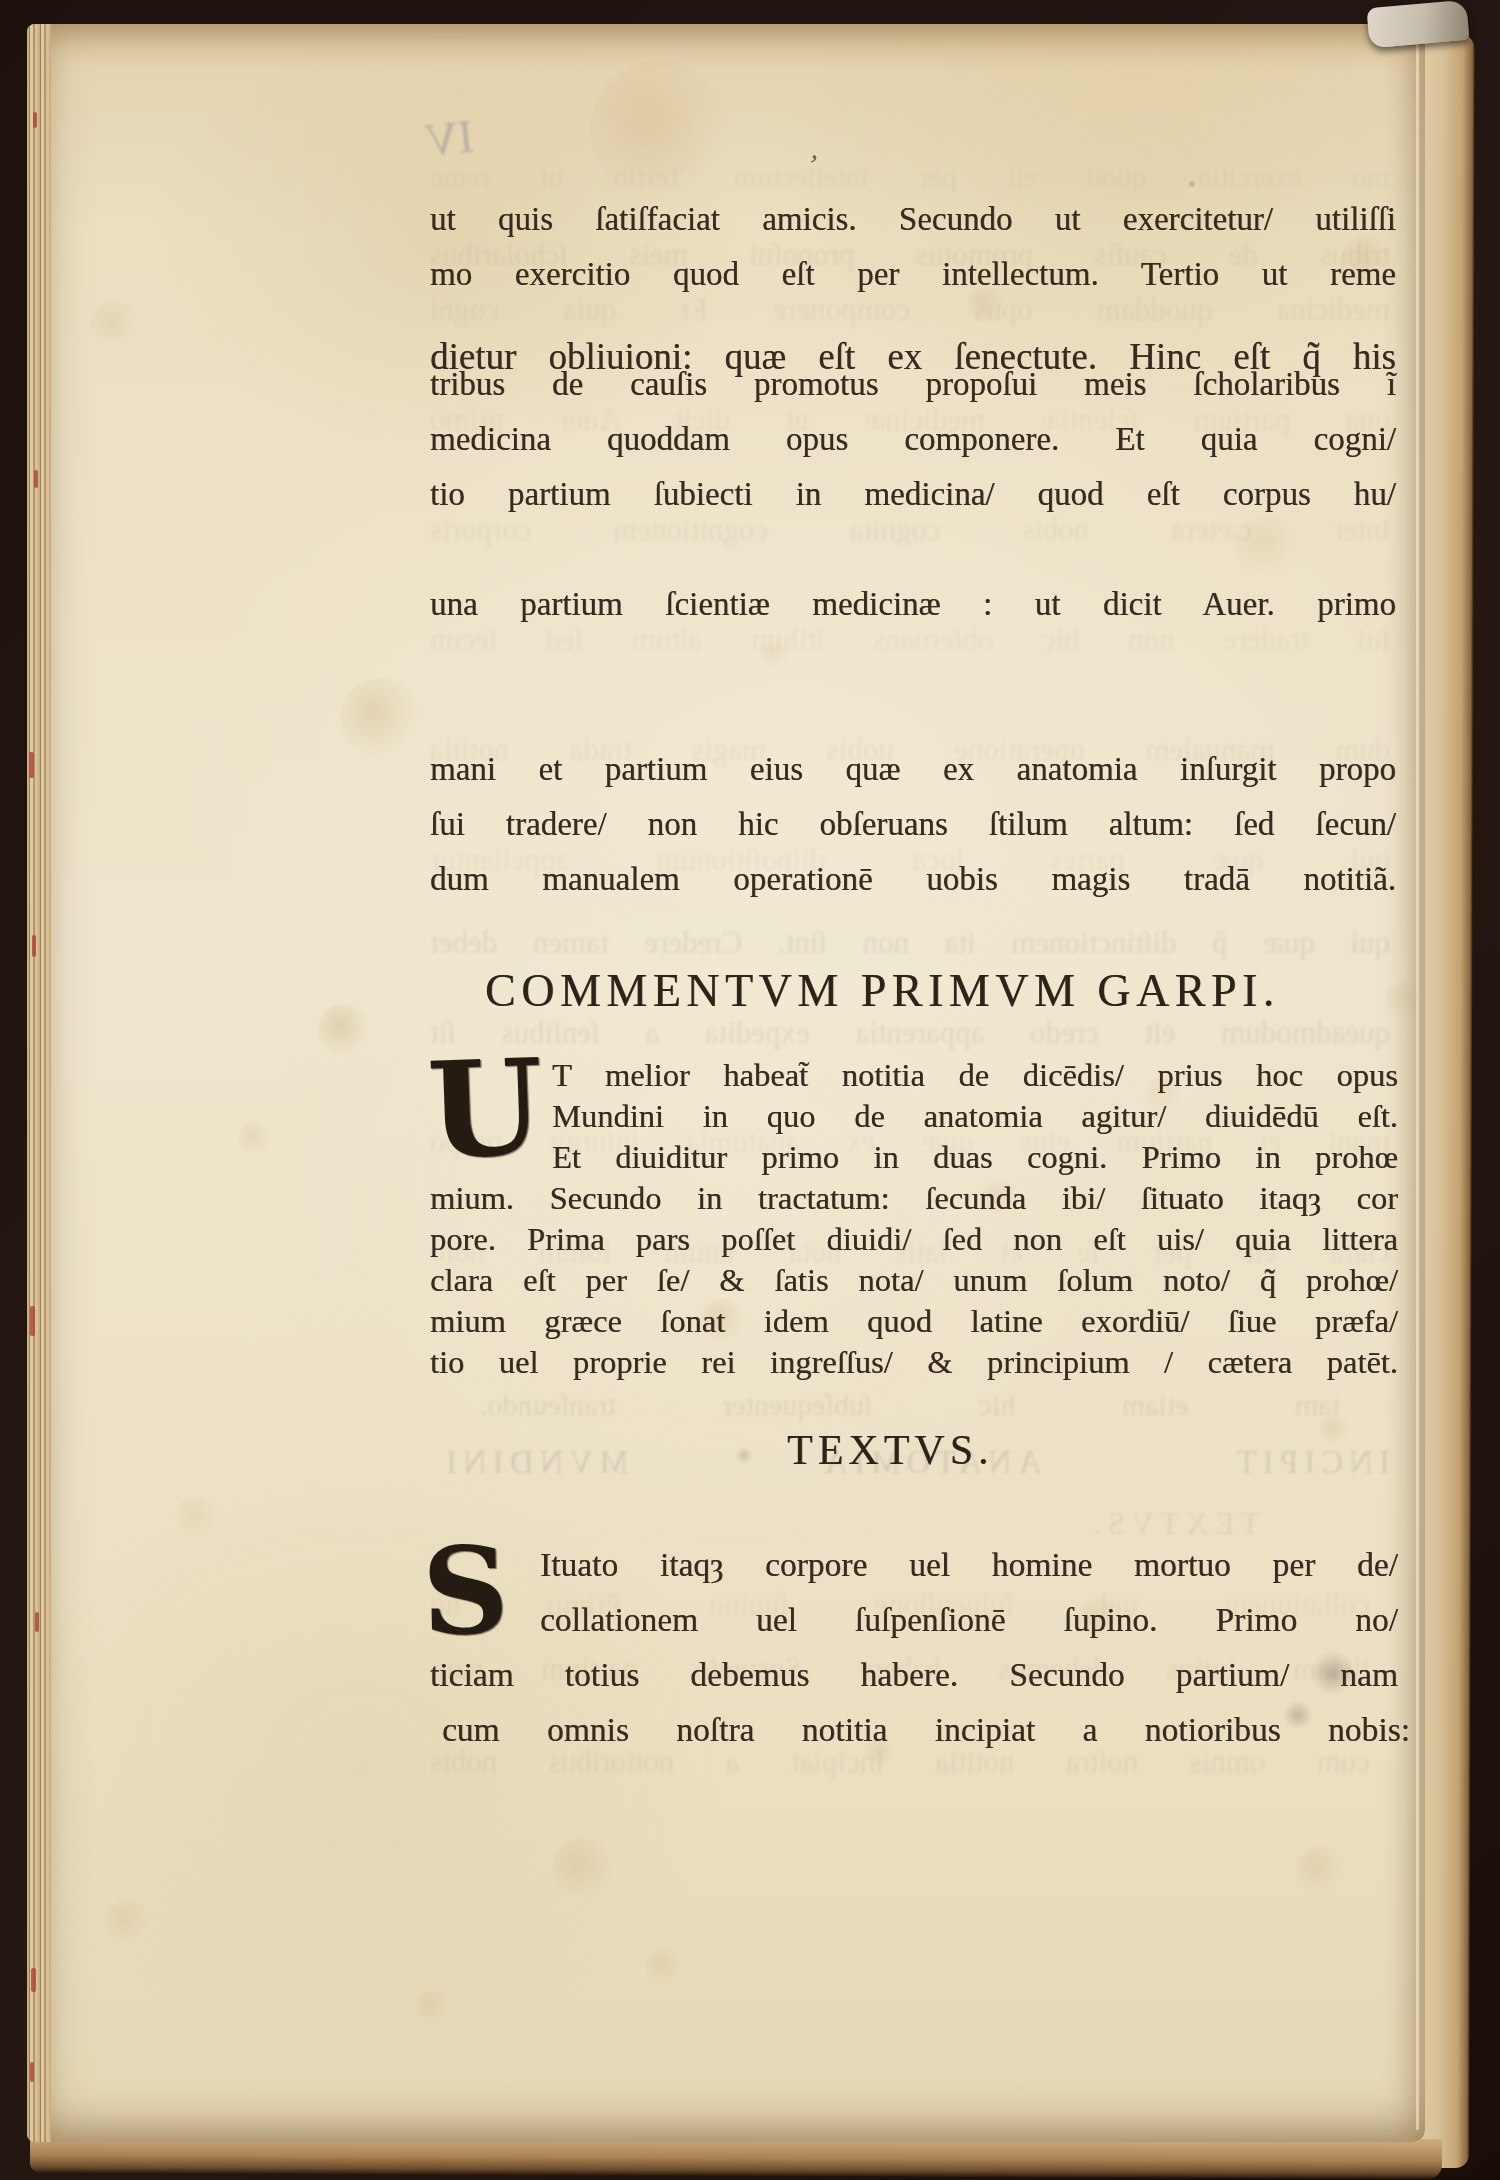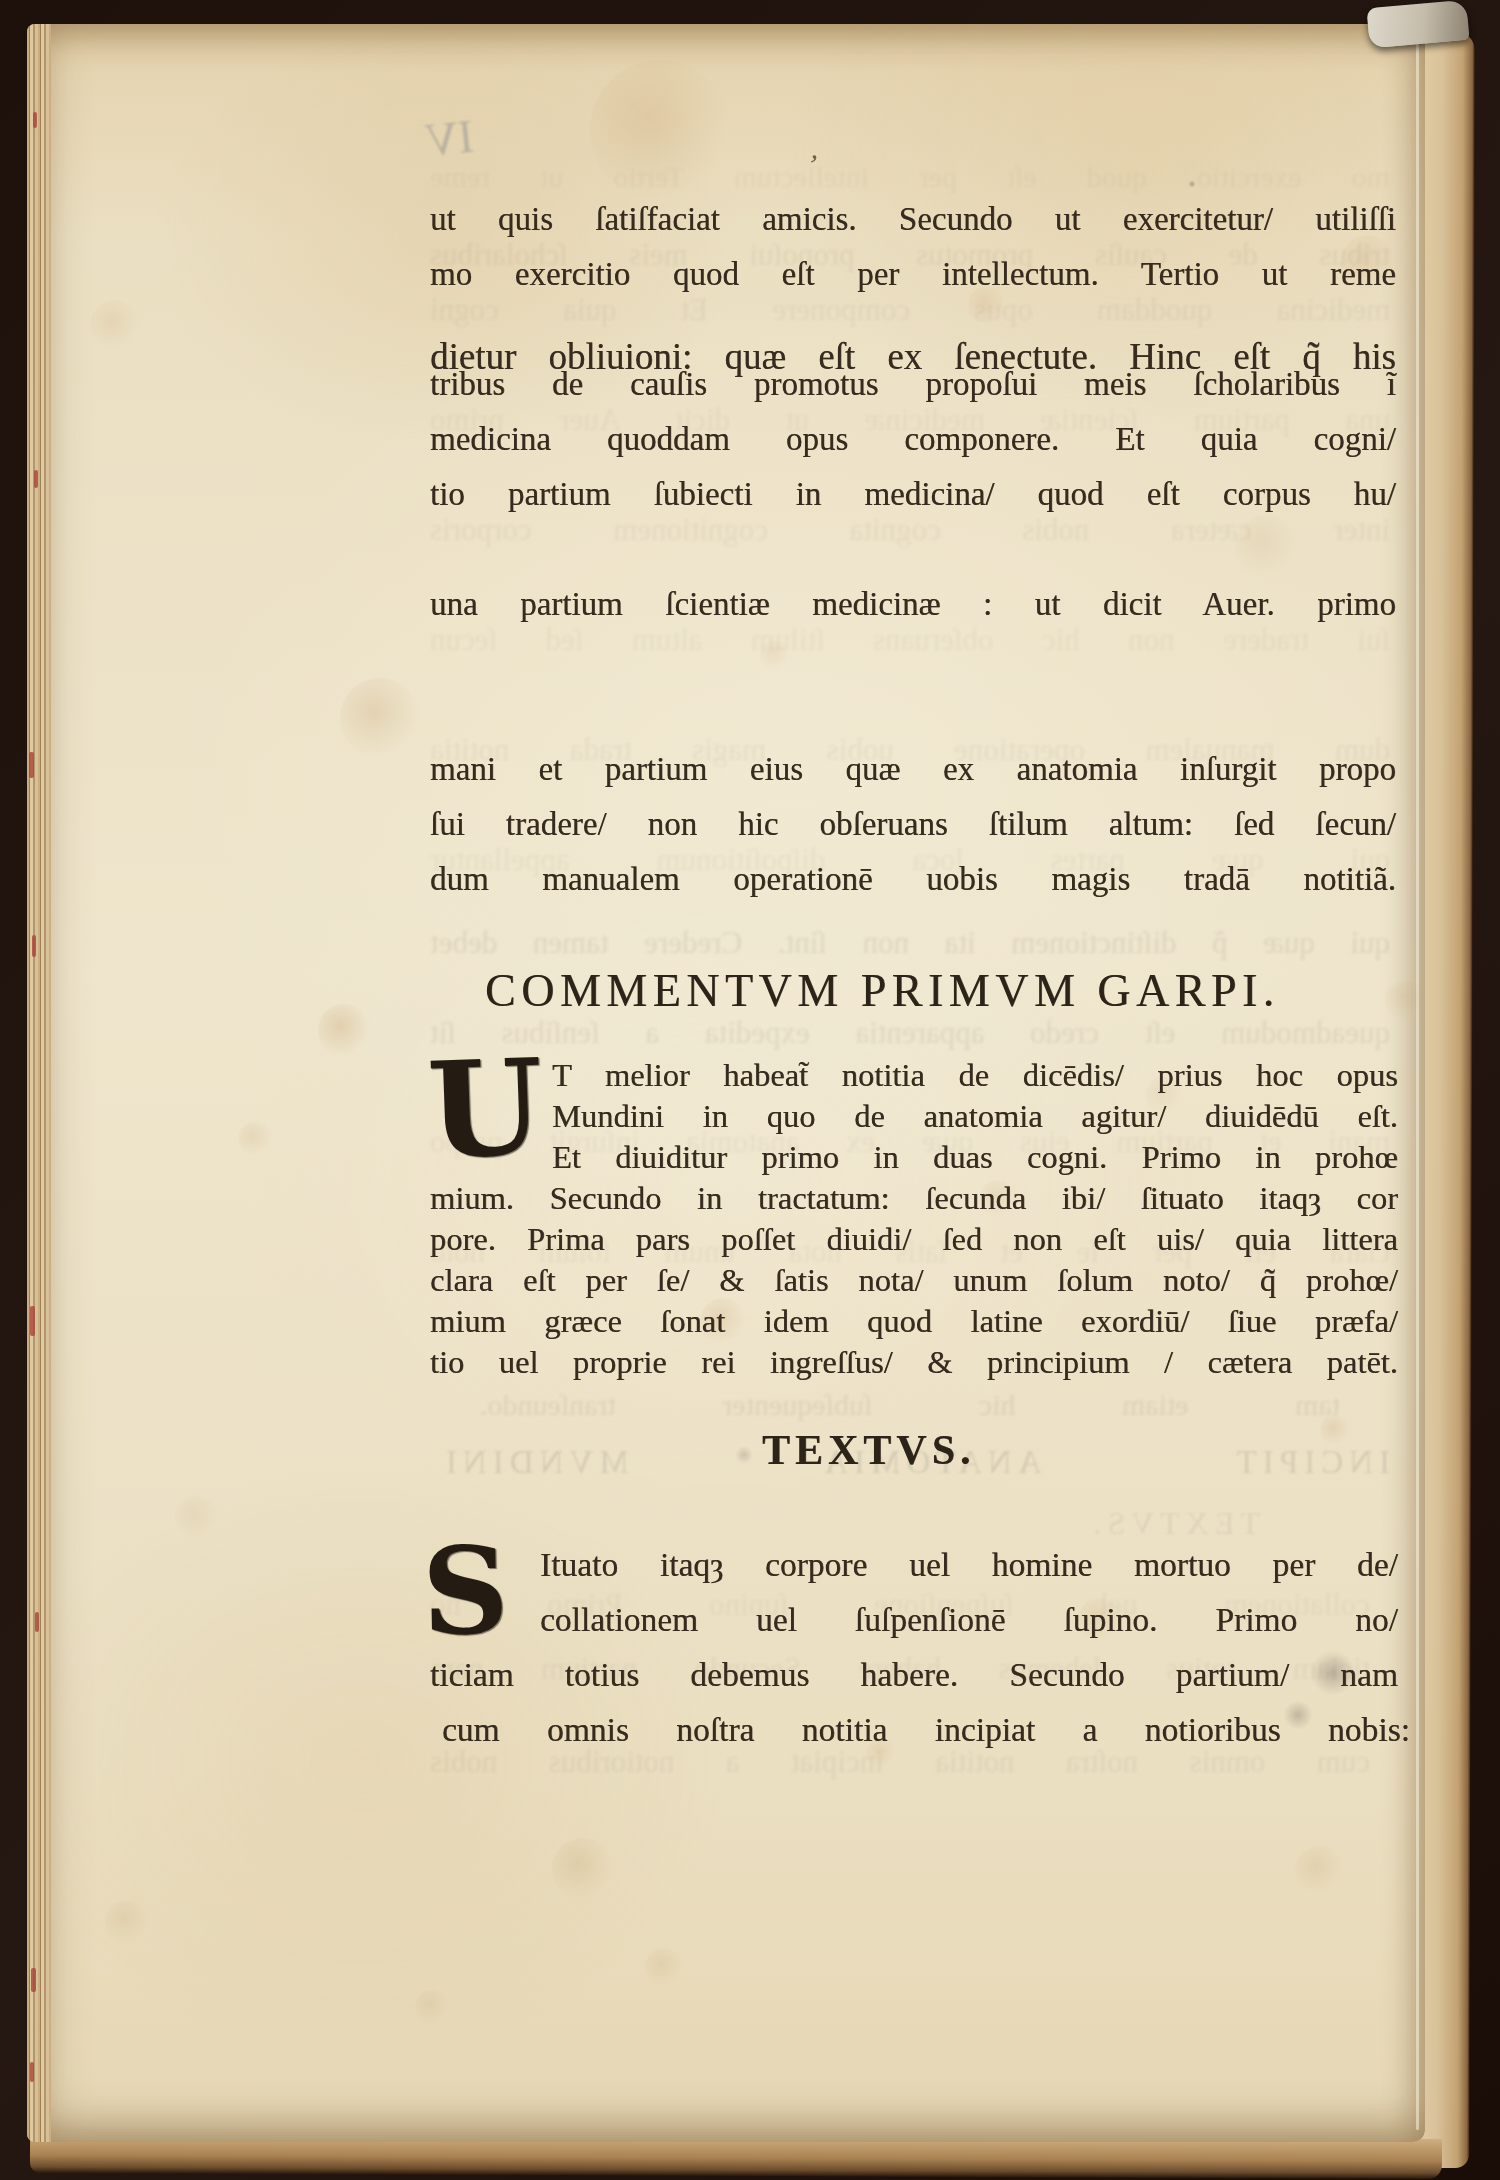--- a/index.html
+++ b/index.html
@@ -42,21 +42,21 @@
     font-size:33px;line-height:1.18;color:#362b1e;white-space:normal;
     text-align:justify;text-align-last:justify;
     text-shadow:.4px .2px .4px rgba(42,32,20,.65);}
   .ghost-line{position:absolute;font-family:"Liberation Serif","DejaVu Serif",serif;
     line-height:1.1;color:#4f4434;transform:scaleX(-1);filter:blur(1.6px);
     text-align:justify;text-align-last:justify;}
   .ghost-caps{letter-spacing:6px;filter:blur(1.1px);color:#555a52;}
   .heading{position:absolute;font-family:"Liberation Serif","DejaVu Serif",serif;
     color:#2c2319;white-space:nowrap;text-shadow:.5px .3px .5px rgba(40,30,18,.6);}
   .h-commentum{left:485px;top:964px;font-size:46px;letter-spacing:5.5px;}
-  .h-textus{left:762px;top:1426px;font-size:42px;letter-spacing:5px;font-weight:bold;}
+  .h-textus{left:787px;top:1426px;font-size:42px;letter-spacing:5px;}
   .dropcap{position:absolute;font-family:"DejaVu Serif","Liberation Serif",serif;font-weight:bold;
     color:#241b12;line-height:.78;text-shadow:1.2px 1px 1px rgba(28,18,8,.55);}
   .dc-u{left:428px;top:1058px;font-size:132px;transform:rotate(-2deg);}
   .dc-s{left:422px;top:1544px;font-size:120px;transform:rotate(-1deg);}
   .pencil-mark{position:absolute;left:425px;top:112px;font-family:"Liberation Serif",serif;
     font-size:46px;color:#7e828d;opacity:.42;filter:blur(1.3px);transform:scaleX(-1) rotate(6deg);}
   .ink-mark{position:absolute;left:808px;top:148px;font-family:"Liberation Serif",serif;
     font-size:30px;color:#4a3a28;opacity:.75;transform:rotate(10deg);}
   .curl{position:absolute;left:1368px;top:4px;width:100px;height:40px;z-index:8;
     background:linear-gradient(100deg,#ded8cc 0%,#c5bcab 55%,#8d8271 100%);

